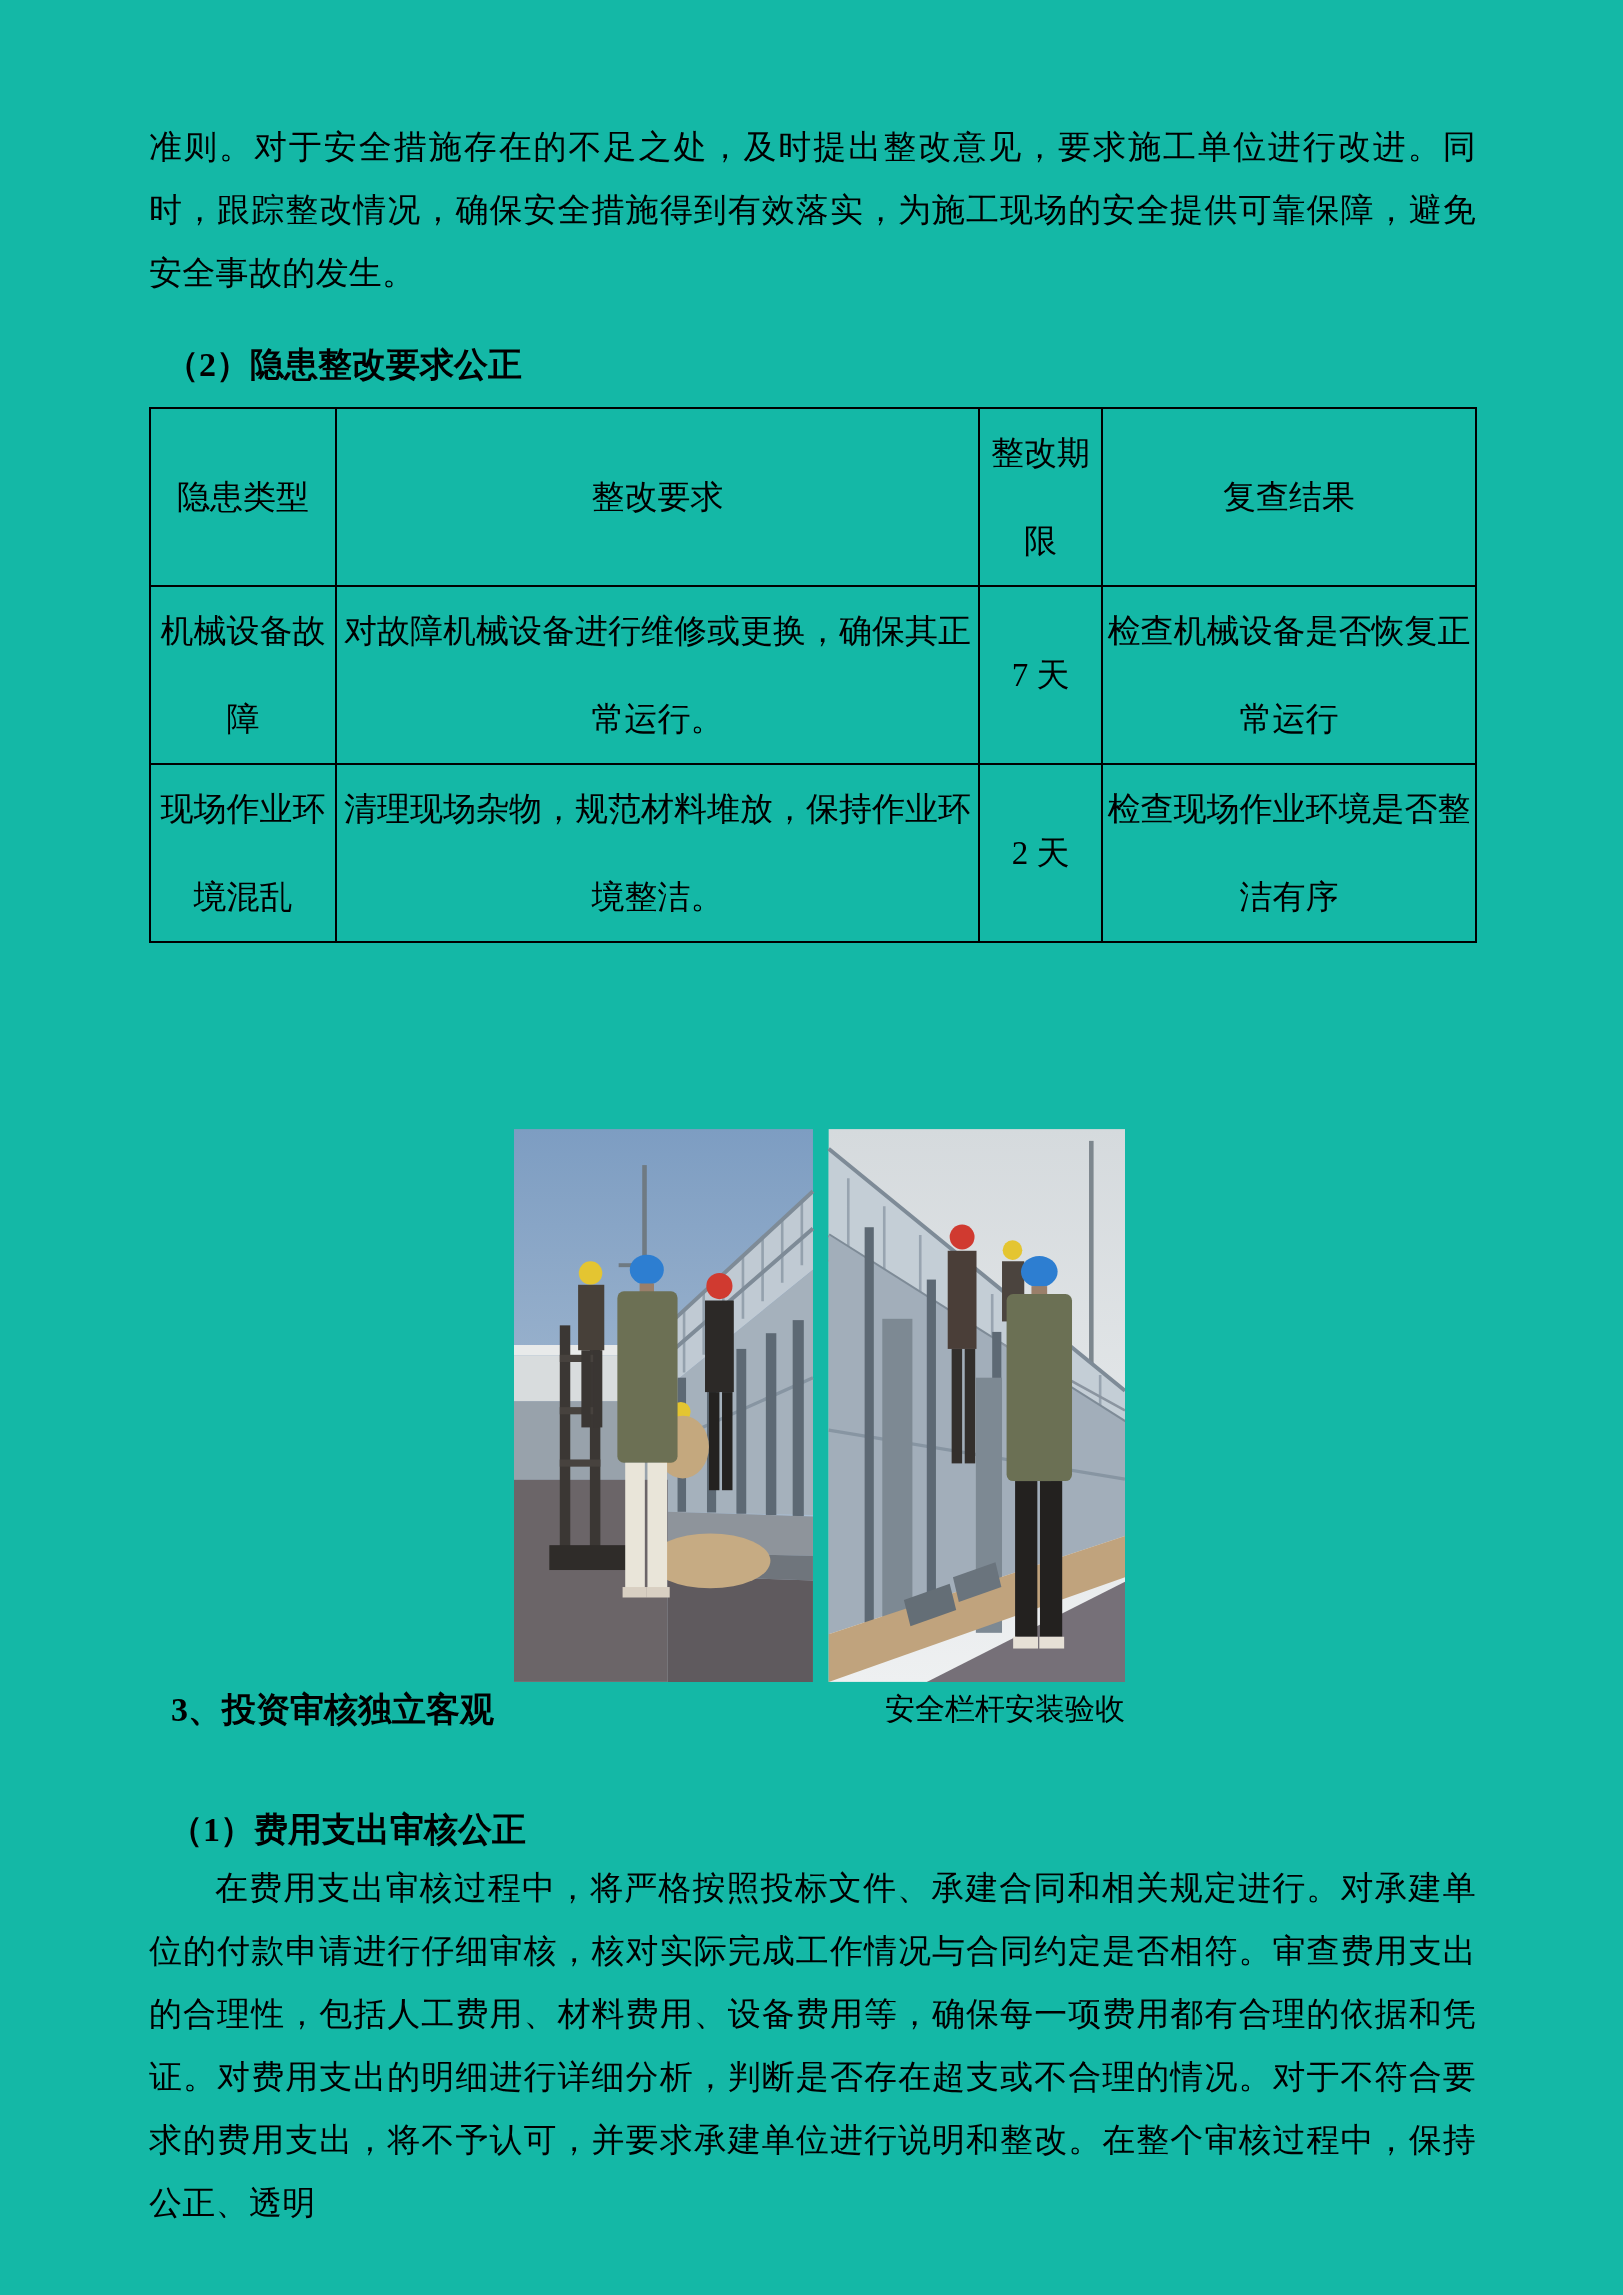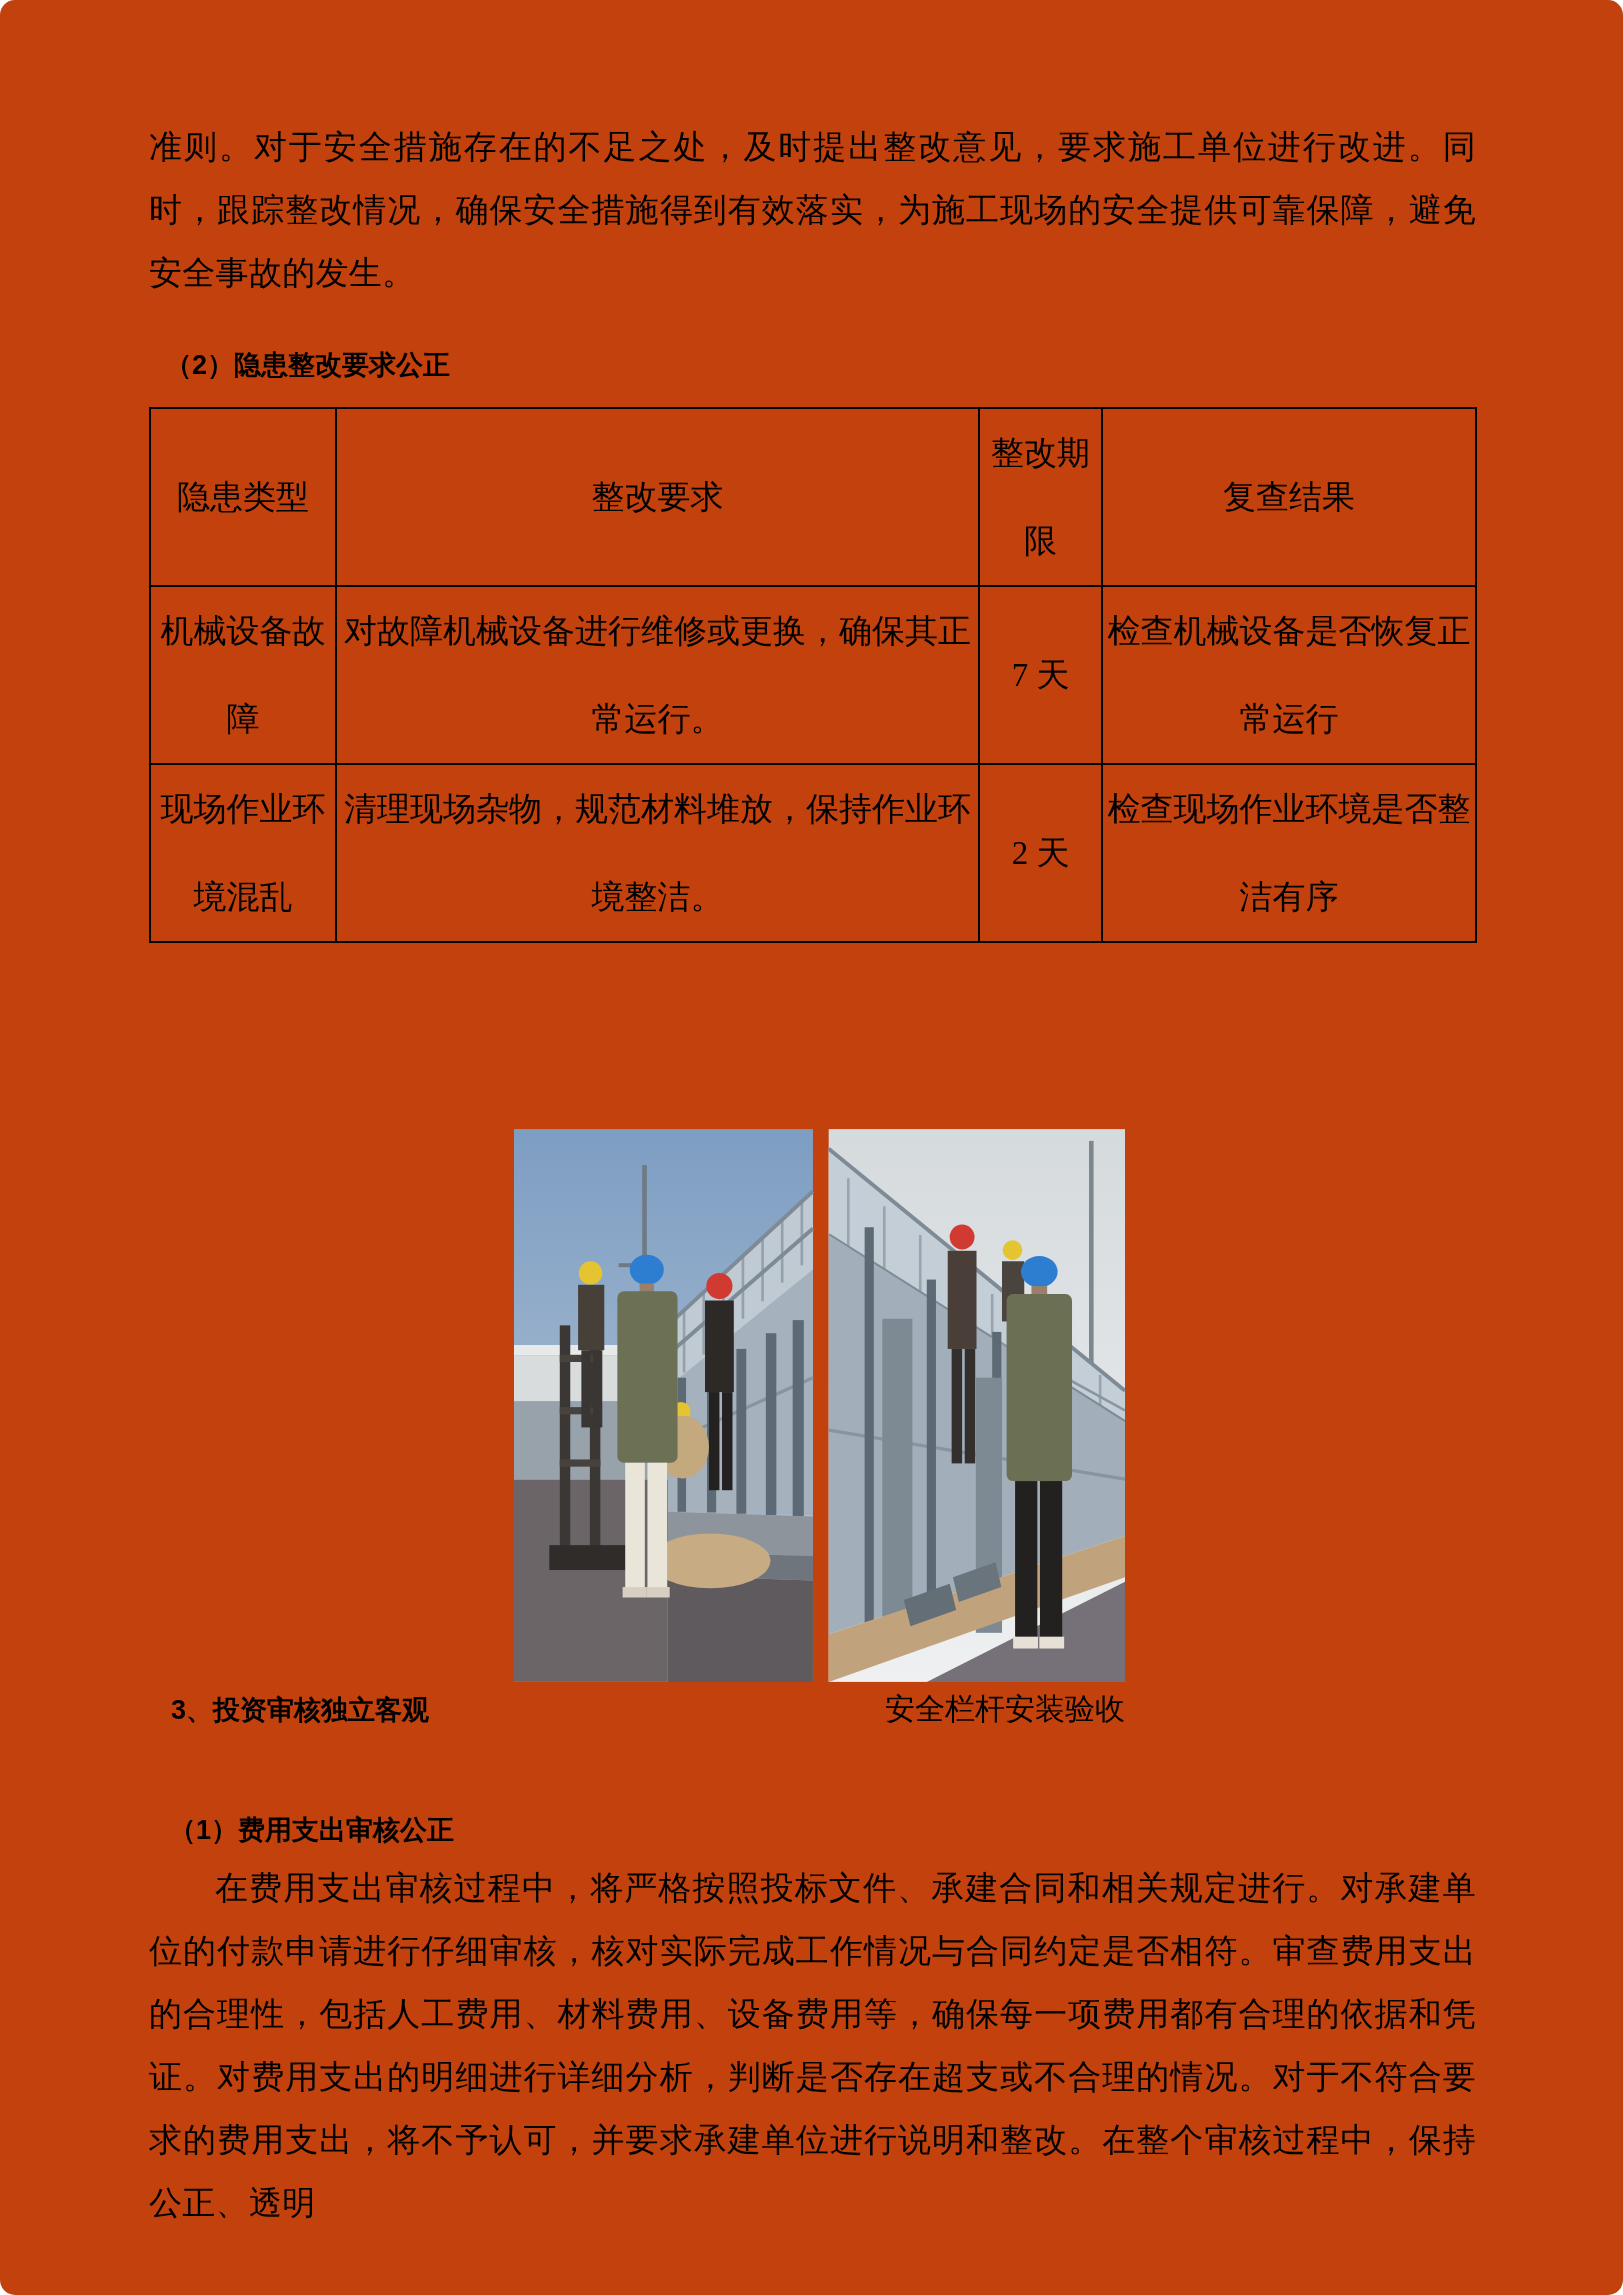--- a/index.html
+++ b/index.html
@@ -1,37 +1,36 @@
 <!DOCTYPE html>
 <html style="font-size:10.5px"><head>
 <meta charset="utf-8">
 <style>
   html,body{margin:0;padding:0;background:#ffffff;}
   .page{
     position:relative;
     width:1623px;height:2295px;
-    background:#c2410c;
+    background:#14b8a6;
     color:#000;
     font-family:"Liberation Serif","DejaVu Serif",serif;
     overflow:hidden;
-    border-radius:15px;
   }
   .para{
     position:absolute;
     font-size:33px;
     line-height:63px;
     text-align:justify;
     text-justify:inter-ideograph;
     letter-spacing:0.3px;
   }
   .h-bold{
     position:absolute;
-    font-family:Liberation Sans, sans-serif;
+    font-family:Liberation Serif, serif;
     font-weight:bold;
-    font-size:27px;
+    font-size:34px;
     line-height:46px;
     white-space:nowrap;
     text-align:right;
   }
   table.audit{
     position:absolute;
     left:149px;top:407px;
     width:1327px;
     border-collapse:collapse;
     table-layout:fixed;

